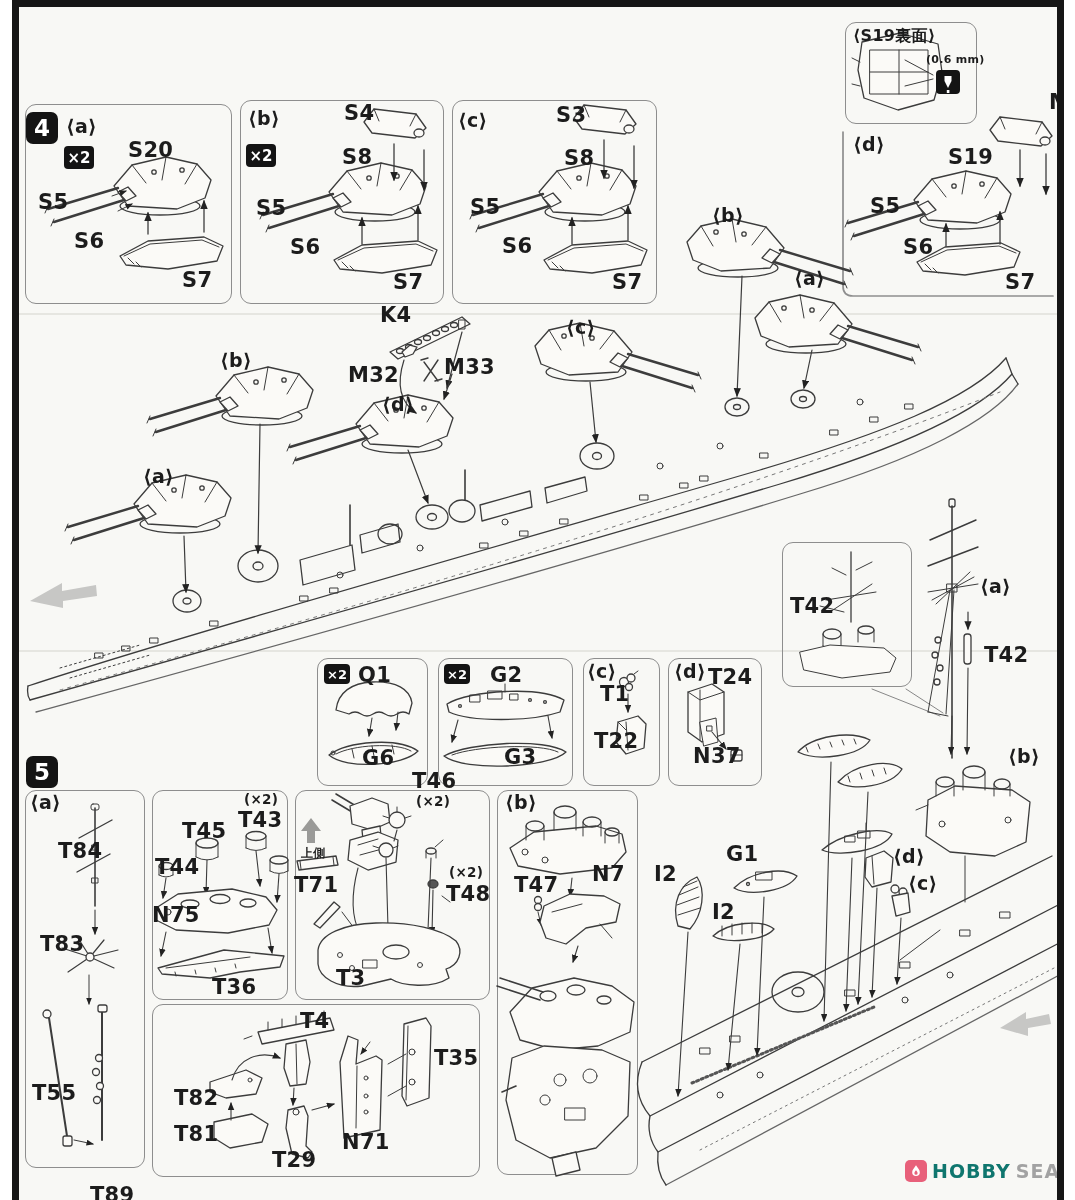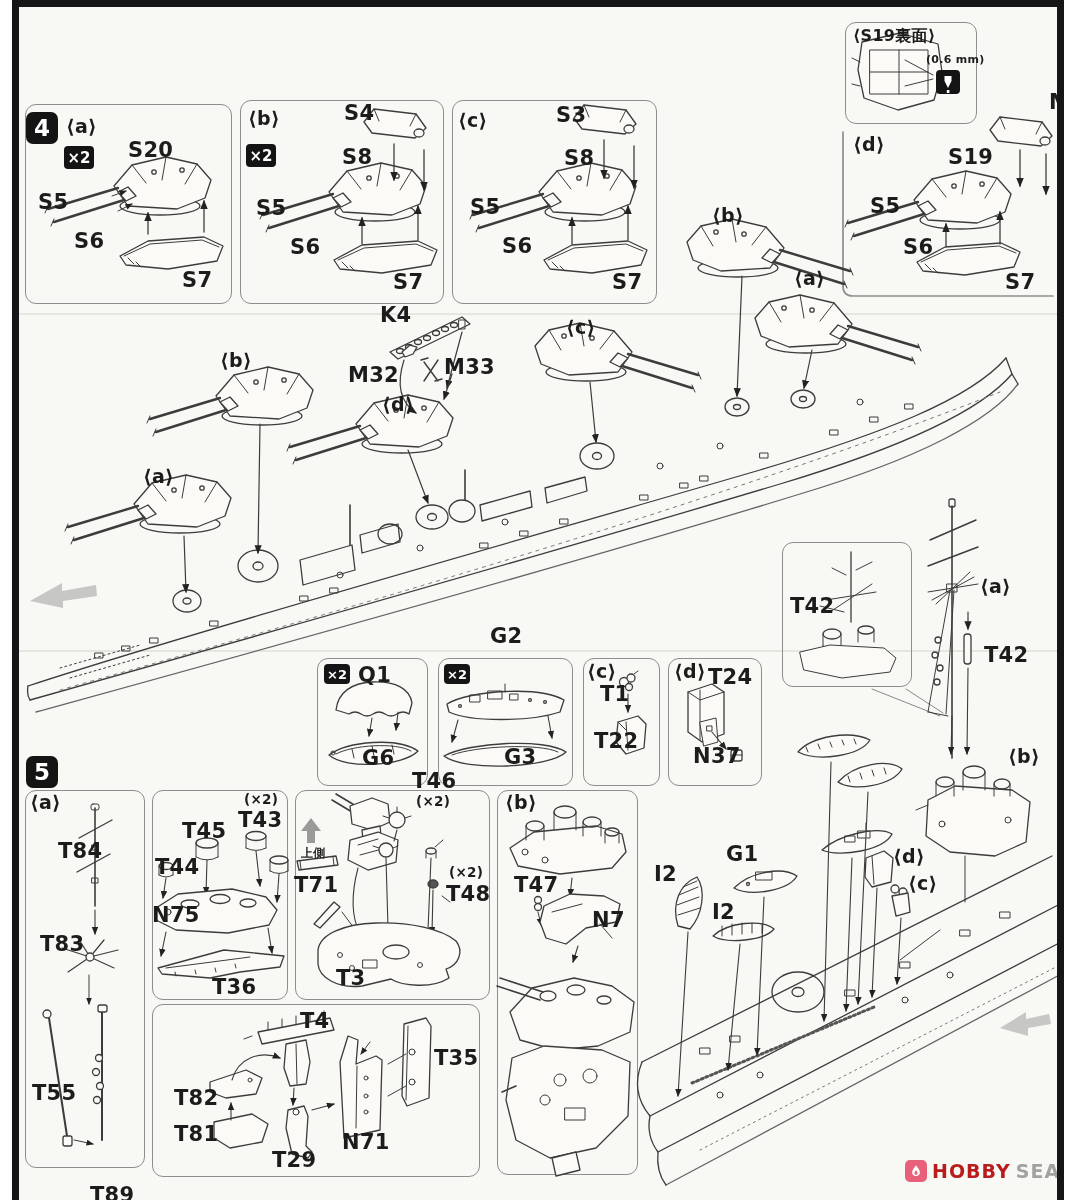--- a/index.html
+++ b/index.html
@@ -13,21 +13,21 @@
   .sm{font-size:13.5px}
   .xs{font-size:12px}
   .xxs{font-size:11px}
   .badge{position:absolute;background:#141414;color:#fff;border-radius:7px;display:flex;
          align-items:center;justify-content:center;font-weight:700;z-index:25}
   .x2{border-radius:4px}
   svg.art{position:absolute;left:0;top:0;z-index:10}
   .fold{position:absolute;left:0;width:1075px;height:2px;background:#e6e6e1;z-index:2}
   .wm{position:absolute;left:905px;top:1160px;display:flex;align-items:center;gap:5px;z-index:30}
   .wm .mark{width:22px;height:22px;border-radius:5px;background:#e8607a;display:flex;align-items:center;justify-content:center}
-  .wm .b1{font-weight:700;font-size:19px;color:#b91c1c;letter-spacing:1px}
+  .wm .b1{font-weight:700;font-size:19px;color:#0f766e;letter-spacing:1px}
   .wm .b2{font-weight:700;font-size:19px;color:#a2a2a2;letter-spacing:1px}
 </style>
 </head>
 <body>
 
 <div class="page">
 
   <div class="fold" style="top:313px"></div>
   <div class="fold" style="top:650px"></div>
 
@@ -548,21 +548,21 @@
   <span class="lbl" style="left:444px;top:357px">M33</span>
   <span class="lbl variant" style="left:220px;top:351px">⟨b⟩</span>
   <span class="lbl variant" style="left:143px;top:467px">⟨a⟩</span>
   <span class="lbl variant" style="left:382px;top:395px">⟨d⟩</span>
   <span class="lbl variant" style="left:566px;top:318px">⟨c⟩</span>
   <span class="lbl variant" style="left:712px;top:206px">⟨b⟩</span>
   <span class="lbl variant" style="left:794px;top:269px">⟨a⟩</span>
 
   <span class="lbl" style="left:358px;top:665px">Q1</span>
   <span class="lbl" style="left:362px;top:748px">G6</span>
-  <span class="lbl" style="left:490px;top:626px">G2</span>
+  <span class="lbl" style="left:490px;top:665px">G2</span>
   <span class="lbl" style="left:504px;top:747px">G3</span>
   <span class="lbl variant" style="left:587px;top:662px">⟨c⟩</span>
   <span class="lbl" style="left:600px;top:684px">T1</span>
   <span class="lbl" style="left:594px;top:731px">T22</span>
   <span class="lbl variant" style="left:674px;top:662px">⟨d⟩</span>
   <span class="lbl" style="left:708px;top:667px">T24</span>
   <span class="lbl" style="left:693px;top:746px">N37</span>
 
   <span class="lbl" style="left:790px;top:596px">T42</span>
   <span class="lbl variant" style="left:980px;top:577px">⟨a⟩</span>
@@ -592,21 +592,21 @@
 
   <span class="lbl" style="left:300px;top:1011px">T4</span>
   <span class="lbl" style="left:434px;top:1048px">T35</span>
   <span class="lbl" style="left:174px;top:1088px">T82</span>
   <span class="lbl" style="left:174px;top:1124px">T81</span>
   <span class="lbl" style="left:272px;top:1150px">T29</span>
   <span class="lbl" style="left:342px;top:1132px">N71</span>
 
   <span class="lbl variant" style="left:505px;top:793px">⟨b⟩</span>
   <span class="lbl" style="left:514px;top:875px">T47</span>
-  <span class="lbl" style="left:592px;top:910px">N7</span>
+  <span class="lbl" style="left:592px;top:864px">N7</span>
 
   <span class="lbl" style="left:654px;top:864px">I2</span>
   <span class="lbl" style="left:726px;top:844px">G1</span>
   <span class="lbl" style="left:712px;top:902px">I2</span>
   <span class="lbl variant" style="left:893px;top:847px">⟨d⟩</span>
   <span class="lbl variant" style="left:908px;top:874px">⟨c⟩</span>
 
   <div class="wm">
     <span class="mark">
       <svg width="14" height="14" viewBox="0 0 22 22">

